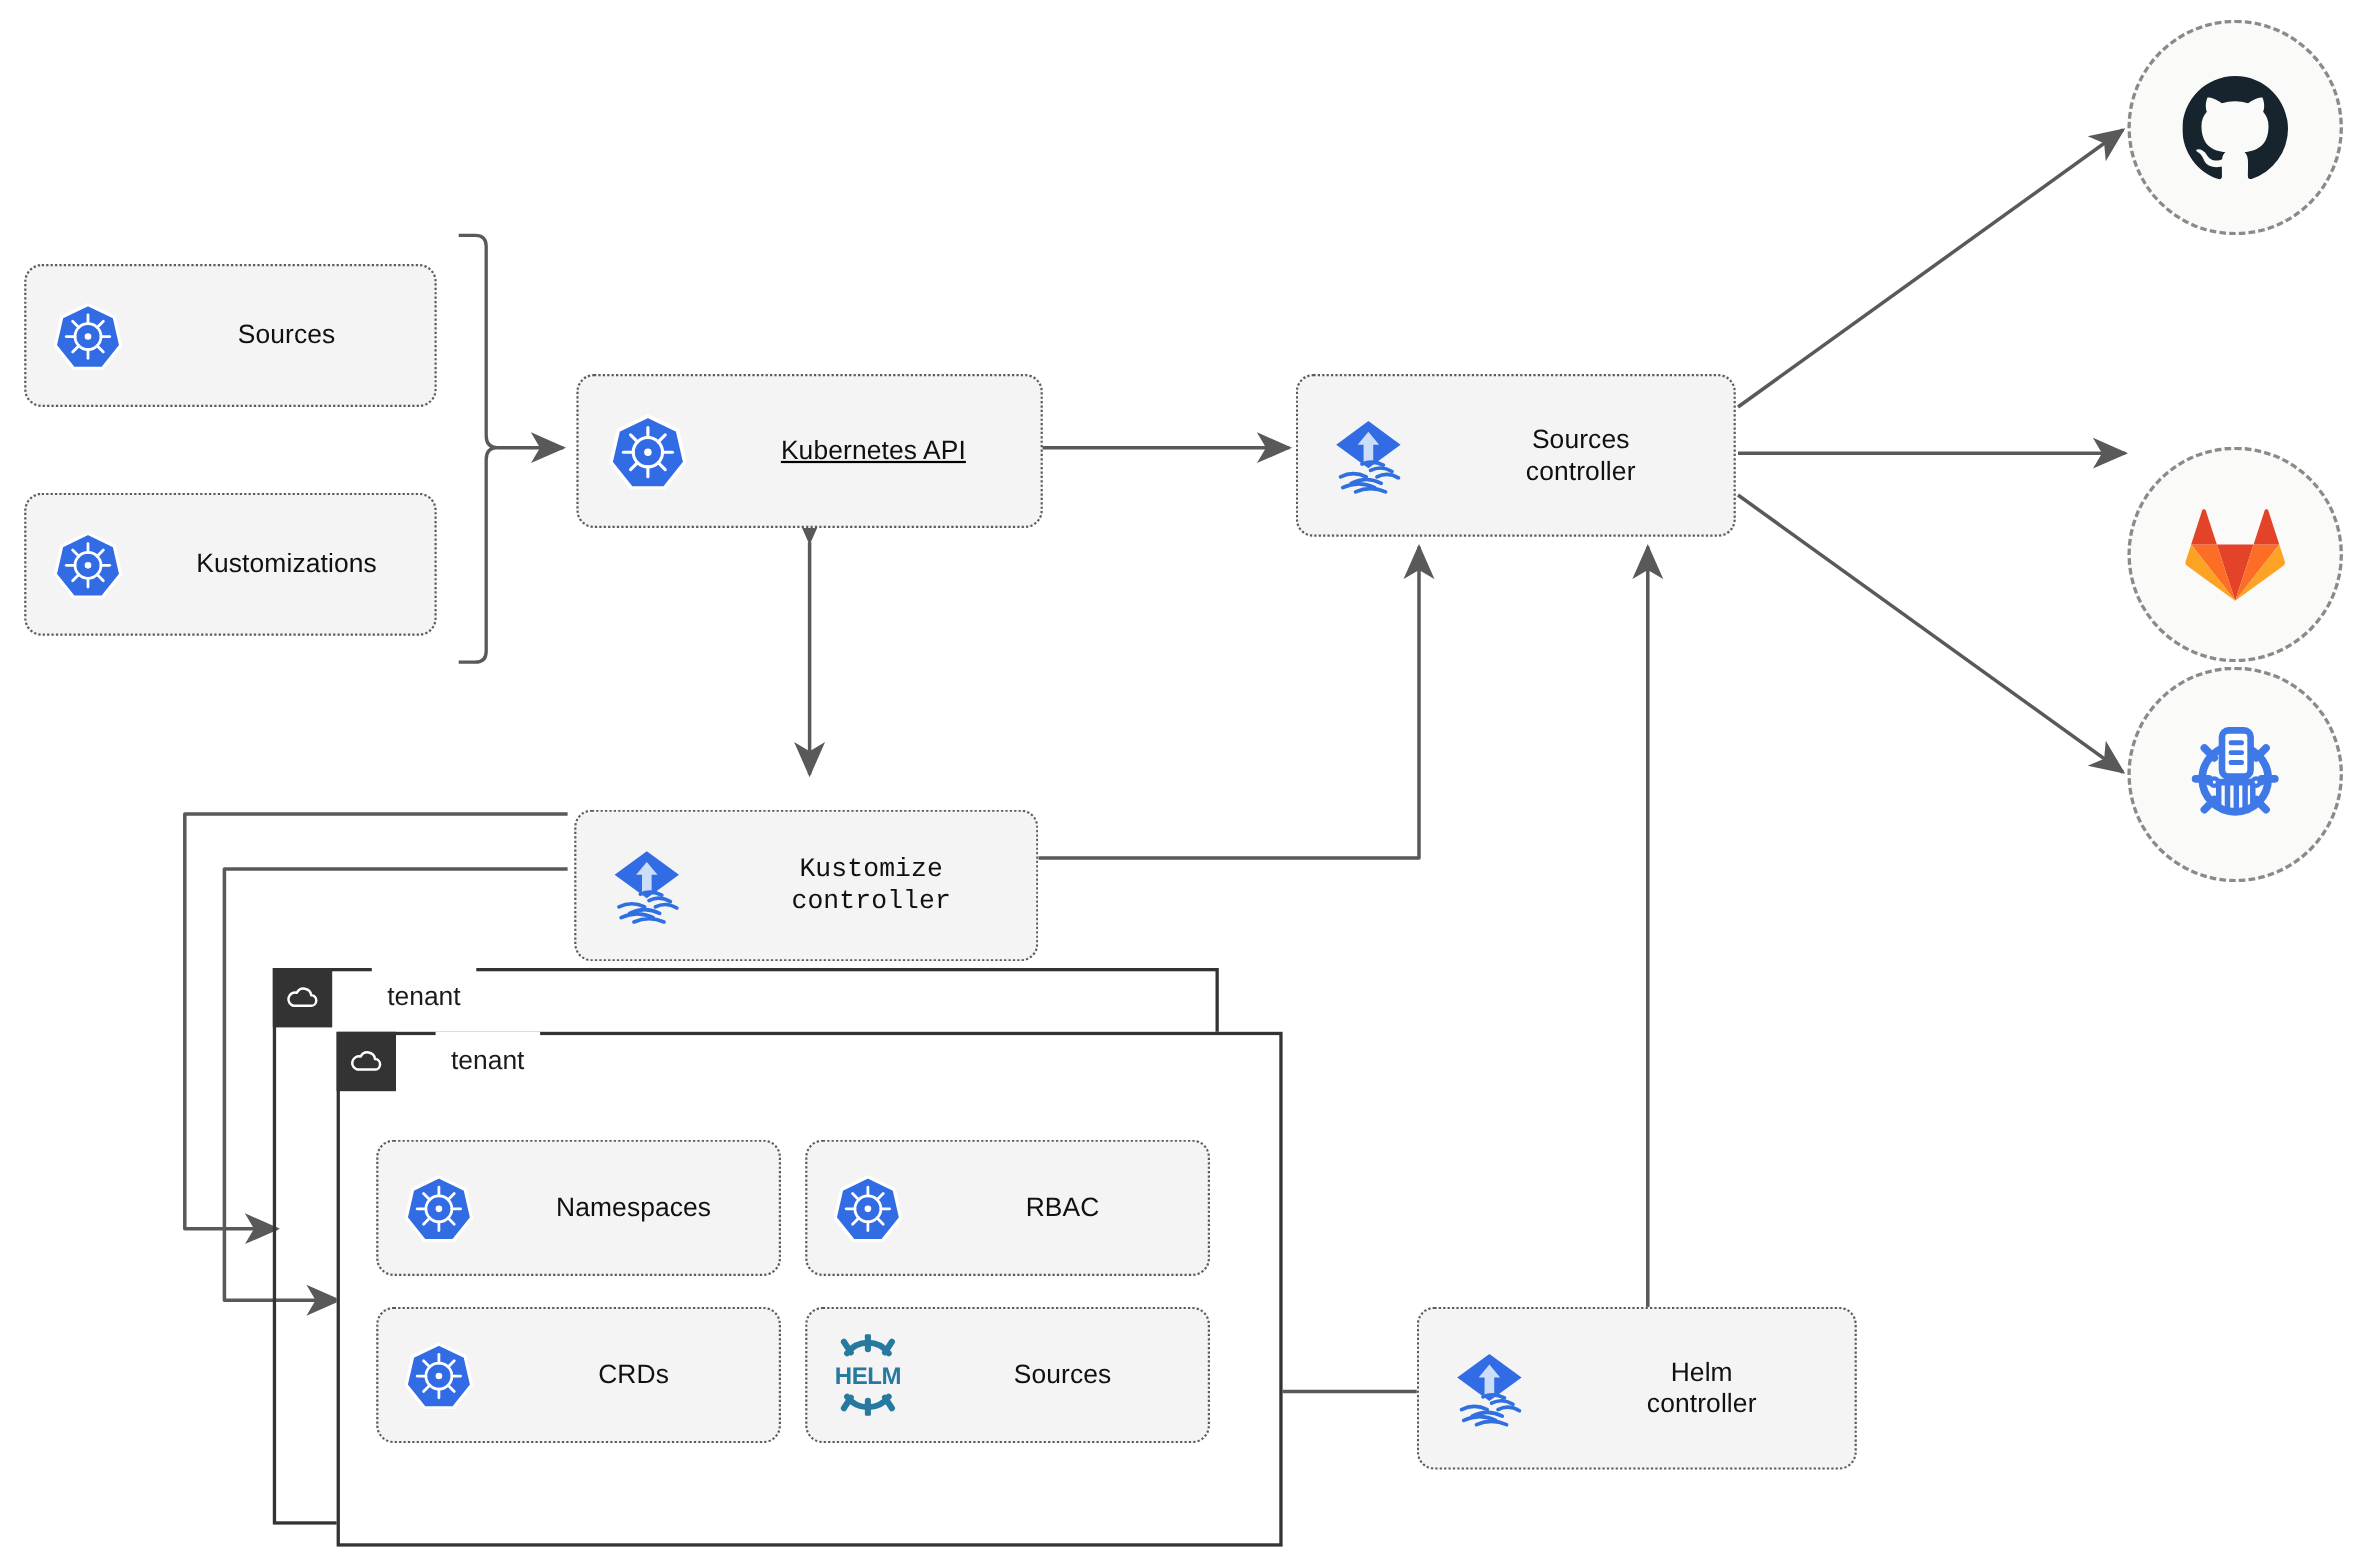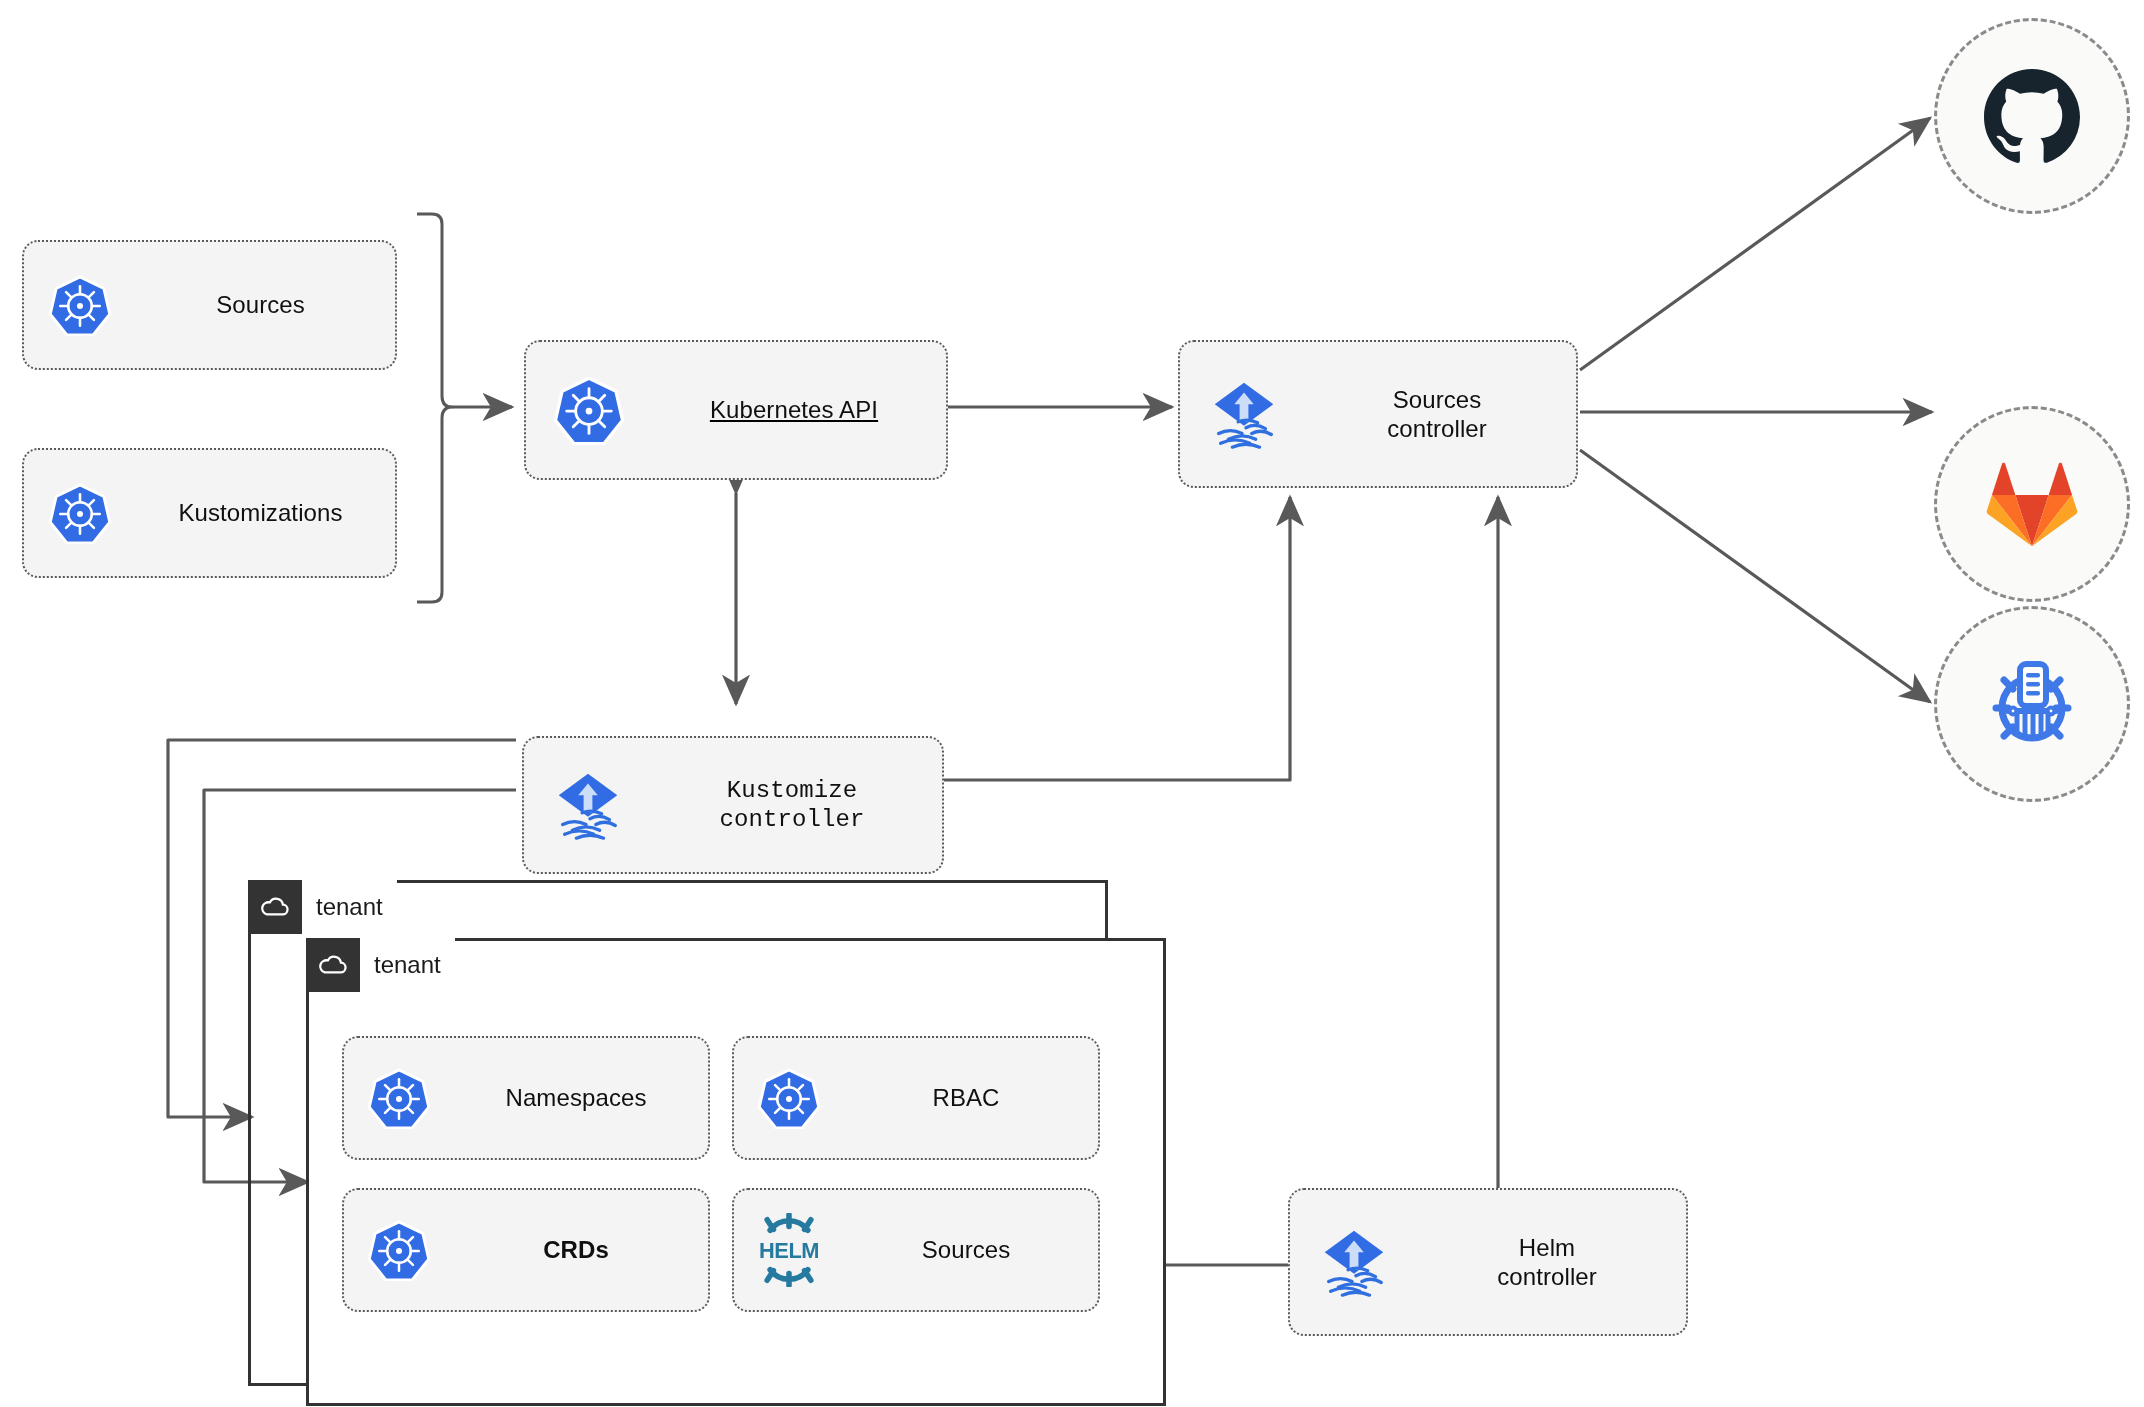--- a/index.html
+++ b/index.html
@@ -24,21 +24,21 @@
     font-size:24px;line-height:1.22;white-space:pre-line;
     padding-right:10px;letter-spacing:.1px;
   }
 
   
   .tenant{
     position:absolute;background:transparent;
     border:3px solid #333333;box-sizing:border-box;
   }
   .tenant-head{
-    position:absolute;top:-3px;left:-3px;height:54px;display:flex;align-items:center;
+    position:absolute;top:-3px;left:-3px;height:54px;display:flex;align-items:center;gap:36px;
   }
   .tenant-badge{
     width:54px;height:54px;background:#333333;display:flex;align-items:center;justify-content:center;
   }
   .tenant-name{
     display:flex;align-items:center;padding:0 14px;color:#1b1b1b;font-size:24px;
     background:#ffffff;height:54px;
   }
 
   
@@ -275,21 +275,21 @@
           <path d="M17.6 18.6 L23.4 24.4"></path>
             <path d="M40.6 41.6 L46.4 47.4"></path>
           <path d="M46.4 18.6 L40.6 24.4"></path>
             <path d="M23.4 41.6 L17.6 47.4"></path>
         </g>
       </svg>
     </div>
     <div class="lbl">RBAC</div>
   </div>
 
-  <div class="node" style="left:342px;top:1188px;width:368px;height:124px;font-weight:bold;">
+  <div class="node" style="left:342px;top:1188px;width:368px;height:124px;">
     <div class="ico" style="width:110px">
       <svg width="62" height="62" viewBox="0 0 64 64">
         <polygon points="32,3 56.6,14.8 62.7,41.4 45.6,62.8 18.4,62.8 1.3,41.4 7.4,14.8" fill="#326CE5" stroke="#ffffff" stroke-width="3"></polygon>
         <g fill="none" stroke="#ffffff" stroke-width="2.6" stroke-linecap="round">
           <circle cx="32" cy="33" r="12.2"></circle>
           <circle cx="32" cy="33" r="3.1" fill="#ffffff" stroke="none"></circle>
           <path d="M32 12.6 L32 20.8"></path>
             <path d="M32 45.2 L32 53.4"></path>
           <path d="M11.6 33 L19.8 33"></path>
             <path d="M44.2 33 L52.4 33"></path>

